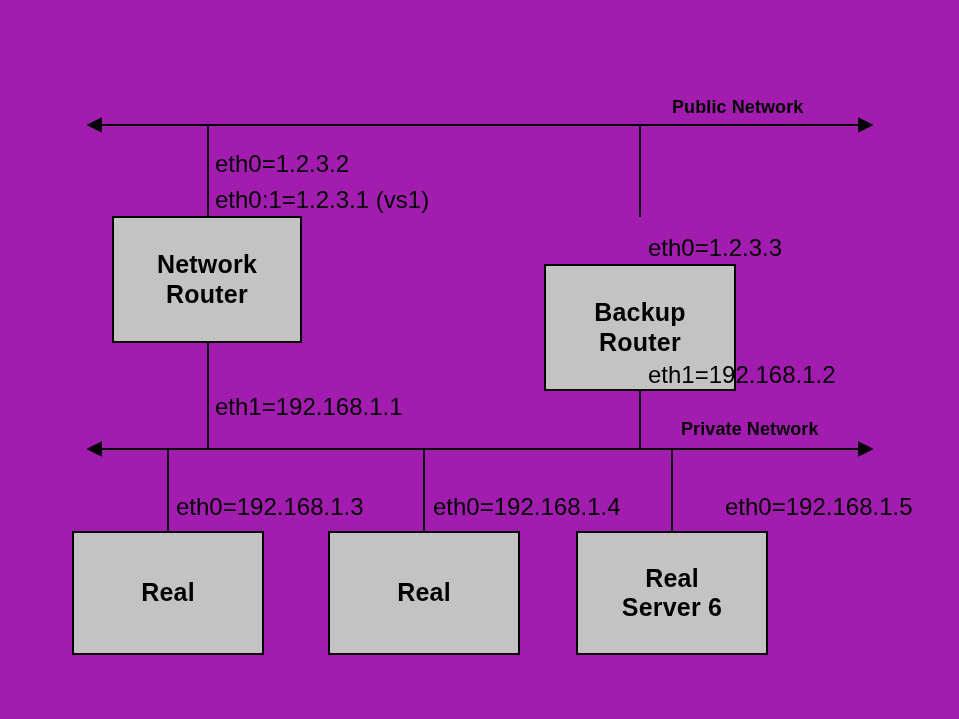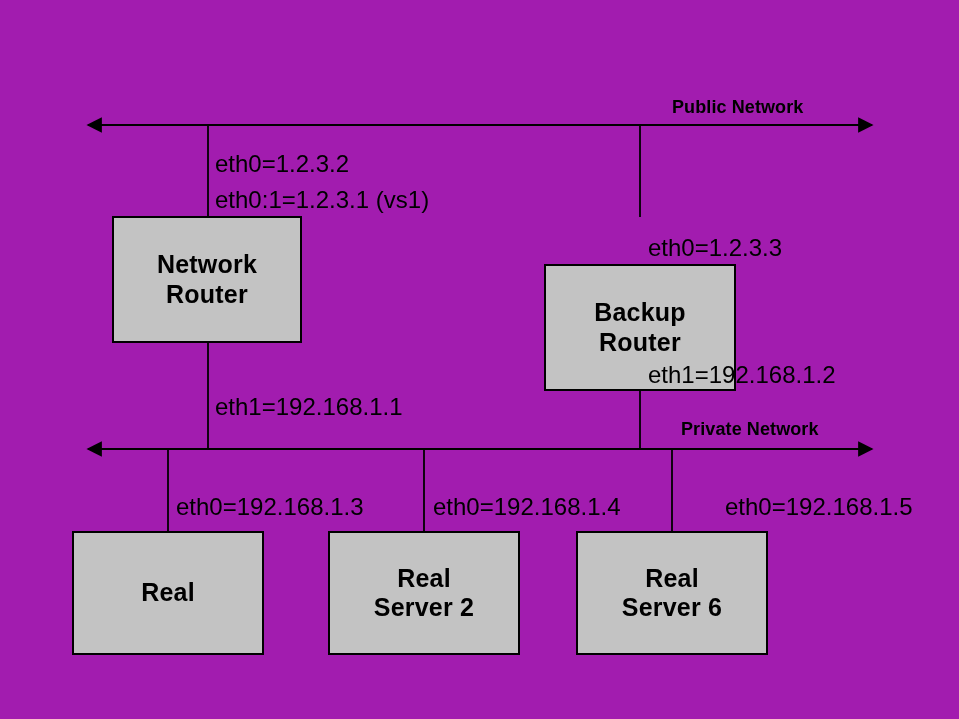--- a/index.html
+++ b/index.html
@@ -120,21 +120,20 @@
   <div class="label iface" style="left:433px; top:495px;">eth0=192.168.1.4</div>
 
   <div class="label iface" style="left:681px; top:495px;margin-left:44px;">eth0=192.168.1.5</div>
 
   <div class="node-box" style="left:72px; top:531px; width:192px; height:124px;">
     <span class="node-line">Real</span>
   </div>
 
   <div class="node-box" style="left:328px; top:531px; width:192px; height:124px;">
     <span class="node-line">Real</span>
-    <span class="node-line">Server 2</span>
   </div>
 
   <div class="node-box" style="left:576px; top:531px; width:192px; height:124px;">
     <span class="node-line">Real</span>
     <span class="node-line">Server 6</span>
   </div>
 
 </div>
 
 </body></html>

